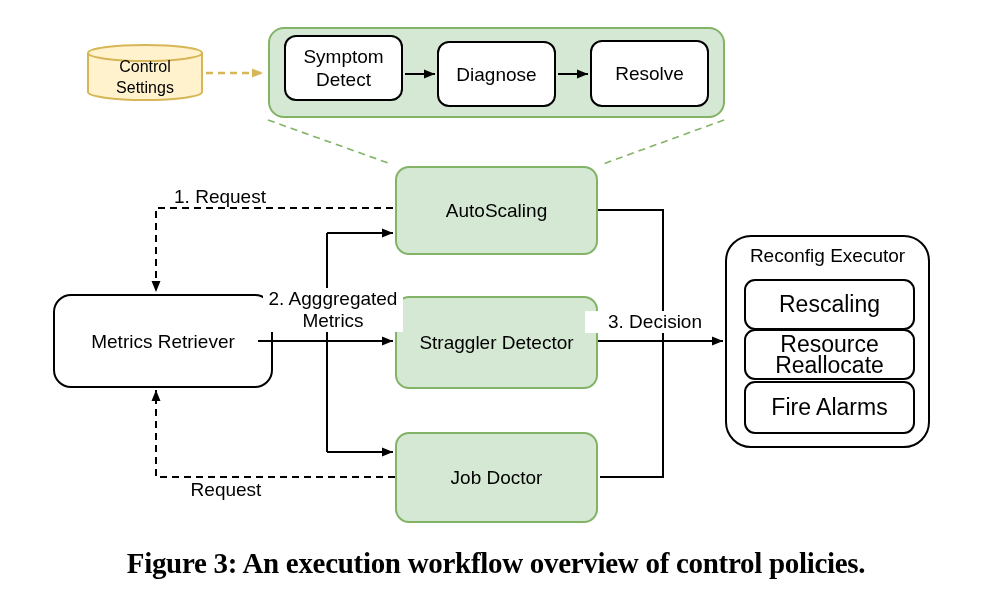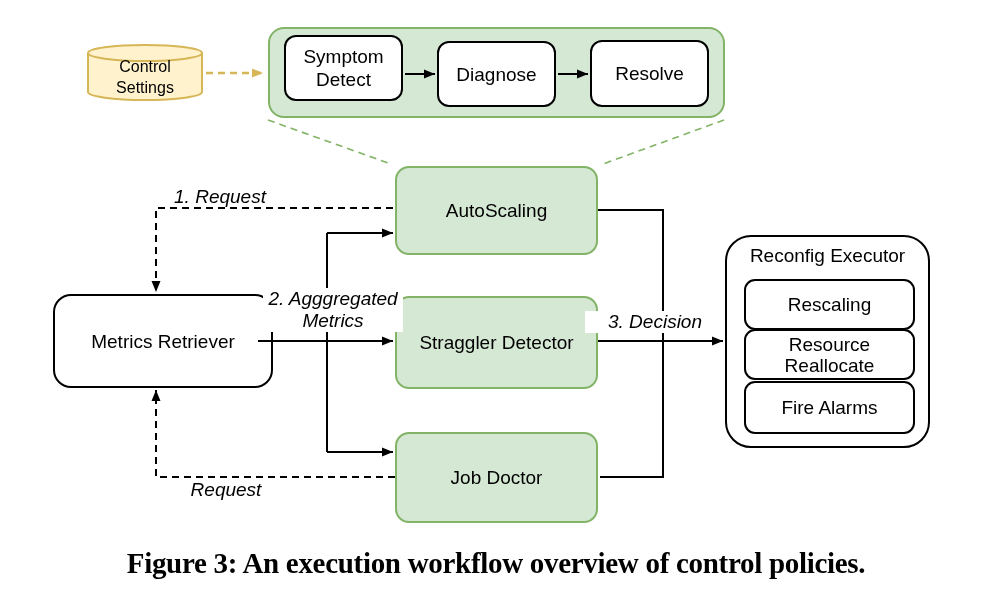--- a/index.html
+++ b/index.html
@@ -21,22 +21,22 @@
   .green{background:var(--green_fill); border:2px solid var(--green_stroke); border-radius:14px;}
   .whitebox{background:#fff; border:2px solid var(--line); border-radius:12px;}
   .container-green{position:absolute; box-sizing:border-box; z-index:0;
     background:var(--green_fill); border:2px solid var(--green_stroke); border-radius:16px;}
   .executor{position:absolute; box-sizing:border-box; z-index:1;
     background:#fff; border:2px solid var(--line); border-radius:26px;}
   .executor .title{position:absolute; left:0; right:0; top:8px; text-align:center; font-size:19px;}
   .executor .sub{position:absolute; box-sizing:border-box; background:#fff;
     border:2px solid var(--line); border-radius:11px;
     display:flex; align-items:center; justify-content:center; text-align:center;
-    font-size:19px; line-height:21px;}
-  .lbl{position:absolute; z-index:3; font-size:19px; line-height:22px; text-align:center; color:#000;font-style:italic;}
+    font-size:23px; line-height:21px;}
+  .lbl{position:absolute; z-index:3; font-size:19px; line-height:22px; text-align:center; color:#000;}
   .lbl.bg{background:#fff;}
   .pre{white-space:pre-line;}
   .cyl{fill:var(--yellow_fill); stroke:var(--yellow_stroke); stroke-width:2;}
   .k{stroke:var(--line); stroke-width:2; fill:none;}
   .k-dash{stroke:var(--line); stroke-width:2; fill:none; stroke-dasharray:7 5;}
   .g-dash{stroke:var(--green_stroke); stroke-width:1.6; fill:none; stroke-dasharray:7 5;}
   .t-dash{stroke:var(--yellow_stroke); stroke-width:2.4; fill:none; stroke-dasharray:7 5;}
   .mk-black{fill:var(--line);}
   .mk-tan{fill:var(--yellow_stroke);}
   .cyl-label{position:absolute; z-index:3; font-size:16px; line-height:21px; text-align:center;}

